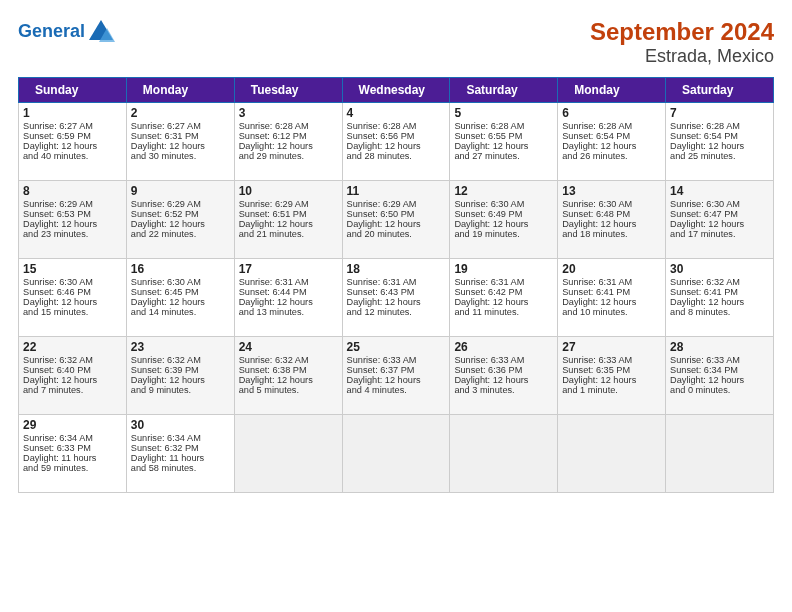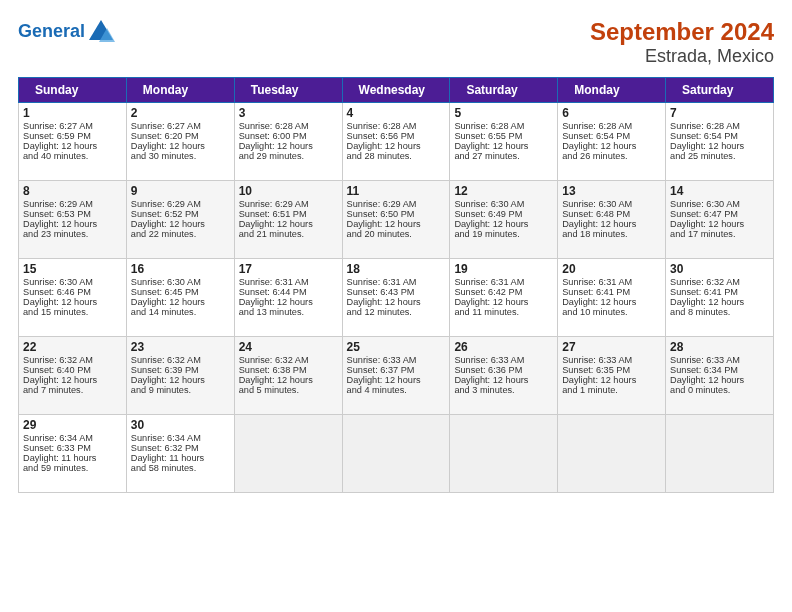--- a/index.html
+++ b/index.html
@@ -134,28 +134,28 @@
           <td>
             <span class="day-num">1</span>
             <div>Sunrise: 6:27 AM</div>
             <div>Sunset: 6:59 PM</div>
             <div>Daylight: 12 hours</div>
             <div>and 40 minutes.</div>
           </td>
           <td>
             <span class="day-num">2</span>
             <div>Sunrise: 6:27 AM</div>
-            <div>Sunset: 6:20 PM</div>
+            <div>Sunset: 6:31 PM</div>
             <div>Daylight: 12 hours</div>
             <div>and 30 minutes.</div>
           </td>
           <td>
             <span class="day-num">3</span>
             <div>Sunrise: 6:28 AM</div>
-            <div>Sunset: 6:00 PM</div>
+            <div>Sunset: 6:12 PM</div>
             <div>Daylight: 12 hours</div>
             <div>and 29 minutes.</div>
           </td>
           <td>
             <span class="day-num">4</span>
             <div>Sunrise: 6:28 AM</div>
             <div>Sunset: 6:56 PM</div>
             <div>Daylight: 12 hours</div>
             <div>and 28 minutes.</div>
           </td>

